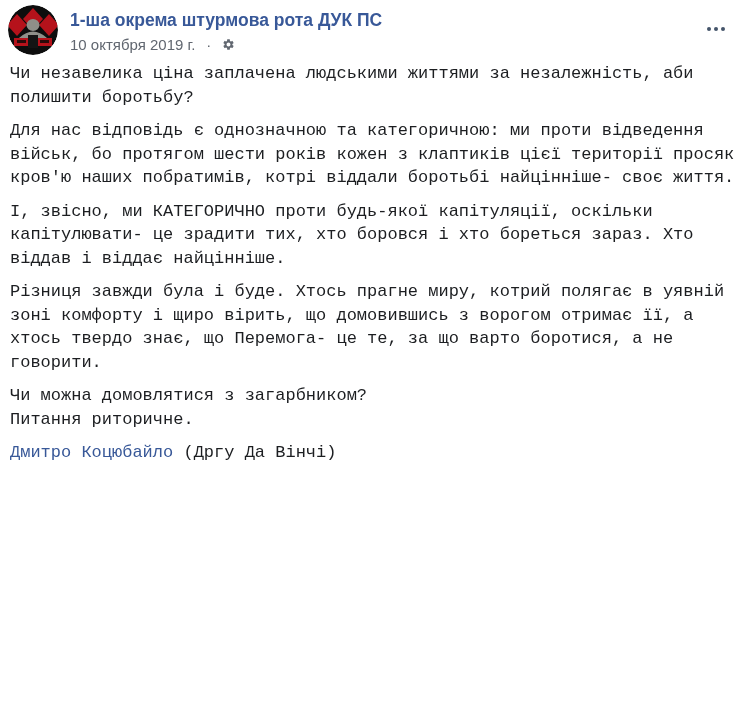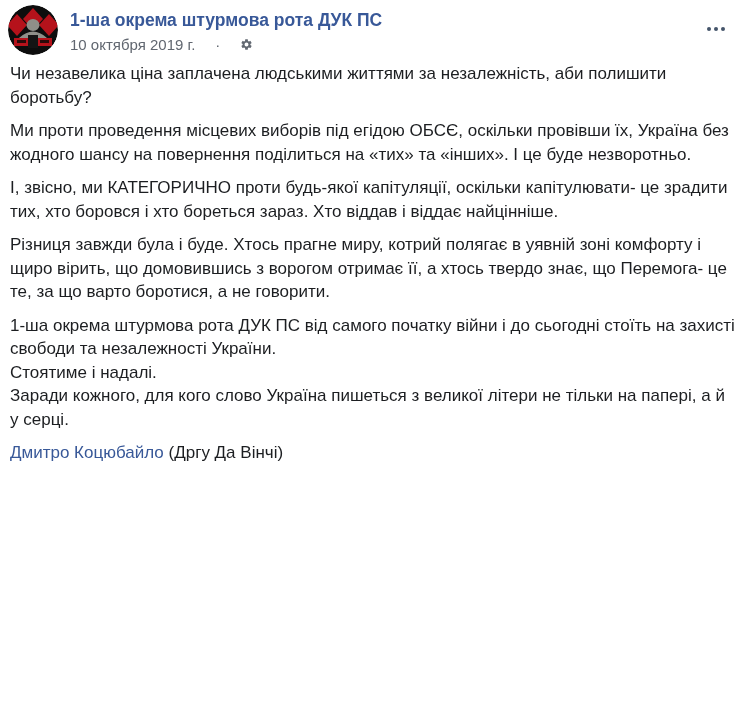--- a/index.html
+++ b/index.html
@@ -43,21 +43,21 @@
     color: #385898;
     font-weight: bold;
     font-size: 17.5px;
     line-height: 23px;
     text-decoration: none;
     cursor: pointer;
   }
   .meta {
     display: flex;
     align-items: center;
-    gap: 20px;
+    gap: 11px;
     margin-top: 3px;
     color: #616770;
     font-size: 15px;
     line-height: 19px;
   }
   .meta a {
     color: #616770;
     text-decoration: none;
     cursor: pointer;
   }
@@ -77,20 +77,21 @@
     height: 4px;
     border-radius: 50%;
     background: #44546a;
   }
   .body p {
     margin: 0 0 10px 0;
     font-size: 17px;
     line-height: 23.5px;
     color: #1c1e21;
     white-space: pre-line;
+    font-family: Liberation Mono, monospace;
   }
   .body p.inline-block-par { white-space: normal; margin-bottom: 0; }
   .mention-link {
     color: #385898;
     text-decoration: none;
     cursor: pointer;
   }
 </style>
 </head>
 <body>
@@ -141,22 +142,21 @@
     <div class="menu-dots" title="">
       <i></i>
       <i></i>
       <i></i>
     </div>
 
   </div>
 
   <div class="body">
     <p>Чи незавелика ціна заплачена людськими життями за незалежність, аби полишити боротьбу?</p>
-    <p>Ми проти проведення місцевих виборів під егідою ОБСЄ, оскільки провівши їх, Україна без жодного шансу на повернення поділиться на «тих» та «інших». І це буде незворотньо.</p>
+    <p>Для нас відповідь є однозначною та категоричною: ми проти відведення військ, бо протягом шести років кожен з клаптиків цієї території просяк кров'ю наших побратимів, котрі віддали боротьбі найцінніше- своє життя.</p>
     <p>І, звісно, ми КАТЕГОРИЧНО проти будь-якої капітуляції, оскільки капітулювати- це зрадити тих, хто боровся і хто бореться зараз. Хто віддав і віддає найцінніше.</p>
     <p>Різниця завжди була і буде. Хтось прагне миру, котрий полягає в уявній зоні комфорту і щиро вірить, що домовившись з ворогом отримає її, а хтось твердо знає, що Перемога- це те, за що варто боротися, а не говорити.</p>
-    <p>1-ша окрема штурмова рота ДУК ПС від самого початку війни і до сьогодні стоїть на захисті свободи та незалежності України.
-Стоятиме і надалі.
-Заради кожного, для кого слово Україна пишеться з великої літери не тільки на папері, а й у серці.</p>
+    <p>Чи можна домовлятися з загарбником?
+Питання риторичне.</p>
     <p class="inline-block-par"><a href="#" class="mention-link">Дмитро Коцюбайло</a><span> (Дргу Да Вінчі)</span><br></p>
   </div>
 
 </div>
 
 </body></html>

